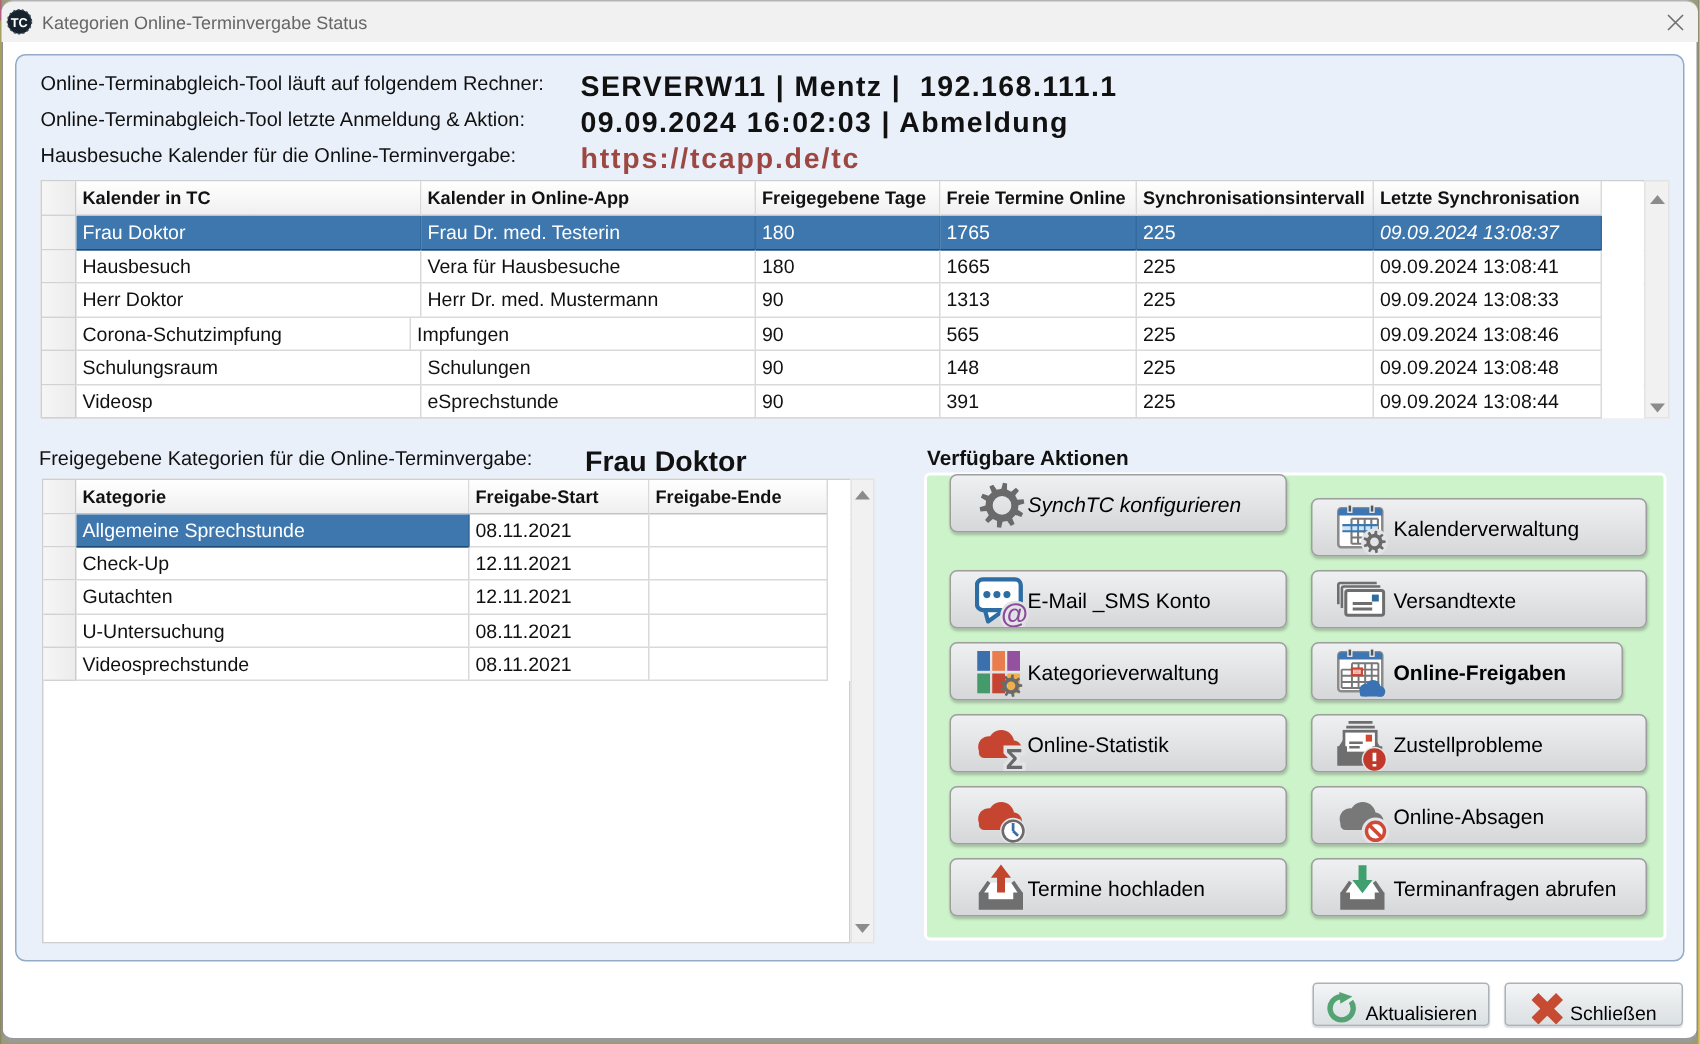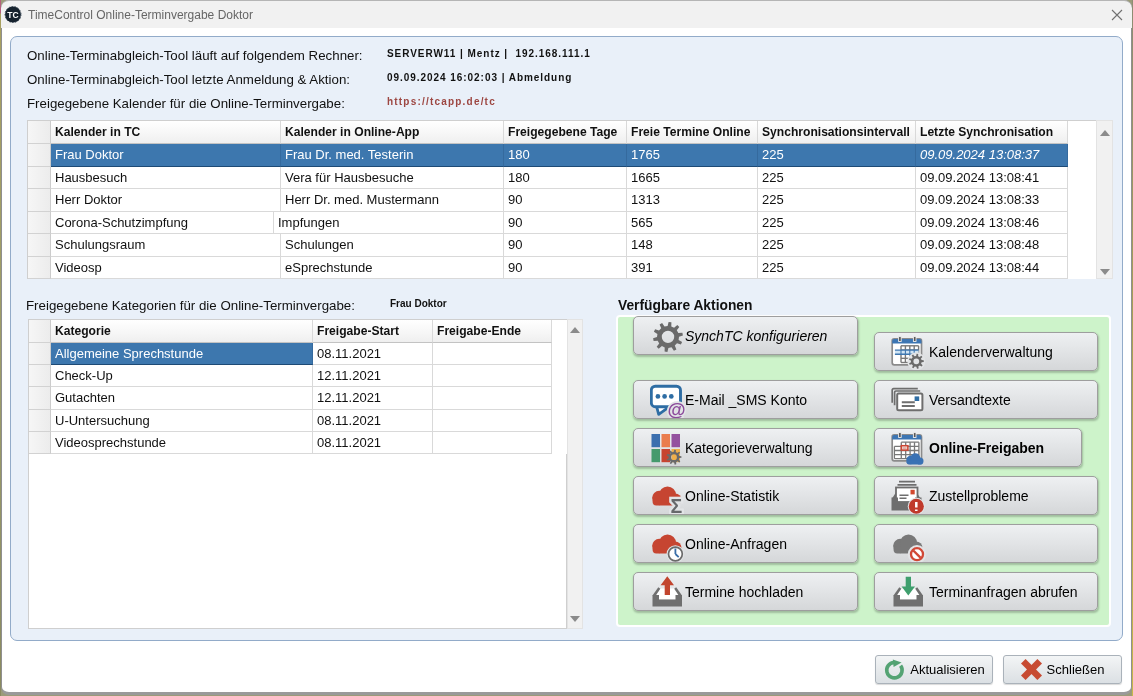--- a/index.html
+++ b/index.html
@@ -10,21 +10,21 @@
          border-radius:8px; }
   #titlebar { position:absolute; left:1px; top:0; width:1131px; height:28px;
               background:#f1f1f1; border-radius:8px 8px 0 0; border-top:1px solid #b5b5b5; }
   #tcicon { position:absolute; left:2px; top:3px; }
   #title { position:absolute; left:27px; top:7px; font-size:12px; color:#666; }
   #closex { position:absolute; left:1108px; top:6px; width:16px; height:16px; }
 
   #panel { position:absolute; left:10px; top:36px; width:1113px; height:605px;
            background:#e9f0f9; border:1px solid #92abc9; border-radius:7px; }
   .lbl { position:absolute; font-size:13.3px; color:#111; white-space:pre; }
-  .val { position:absolute; font-size:10px; font-weight:bold; color:#111; white-space:pre; }
+  .val { position:absolute; font-size:19px; font-weight:bold; color:#111; white-space:pre; }
   .ls1 { letter-spacing:0.95px; }
   .ls2 { letter-spacing:0.95px; }
   #link { color:#9d4742; }
 
   
   .tblwrap { position:absolute; background:#fff; border:1px solid #cfcfcf; }
   .trow { display:flex; }
   .cell { flex:none; border-right:1px solid #d9d9d9; border-bottom:1px solid #d9d9d9;
           font-size:13px; color:#111; padding:0 0 0 4px; display:flex; align-items:center;
           white-space:pre; overflow:hidden; }
@@ -48,48 +48,48 @@
           box-shadow:0.5px 1.5px 2px rgba(0,0,0,0.22); }
   .abtn .ic { position:absolute; left:16px; top:2px; }
   .abtn .tx { position:absolute; left:51px; top:0; height:37px; display:flex; align-items:center;
               font-size:14px; color:#000; white-space:pre; }
   .abtn.rc .tx { left:54px; }
 
   
   .bbtn { position:absolute; top:655px; height:29px; border:1px solid #aab2ba; border-radius:3px;
           background:linear-gradient(#f3f5f6,#e7eaec 50%,#dbe0e4);
           box-shadow:0 1px 1px rgba(0,0,0,0.15);
-          display:flex; align-items:center; justify-content:center; }
+          display:flex; align-items:flex-end; justify-content:center; }
   .bbtn .ic { flex:none; margin-right:5px; }
   .bbtn .tx { flex:none; font-size:13px; color:#000; white-space:pre; }
 </style>
 </head>
 <body>
 <div id="edgeL" style="position:absolute;left:0;top:0;width:1px;height:696px;background:linear-gradient(#b4607c 0px,#b4607c 13px,#a8a060 14px,#9b9b6a 400px,#8a8a60 696px);"></div>
 <div id="edgeR" style="position:absolute;right:0;top:0;width:1px;height:696px;background:linear-gradient(#8c8c74 0px,#b2a64e 400px,#c8b84a 696px);"></div>
 <div id="win"></div>
 <div id="titlebar">
   <svg id="tcicon" width="20" height="21" viewBox="0 0 20 21">
       <circle cx="10" cy="10.5" r="8" fill="#16222e"></circle>
       <circle cx="10" cy="10.5" r="8" fill="none" stroke="#3b4a58" stroke-width="1" stroke-dasharray="1.5,1.5"></circle>
       <text x="4.2" y="13.8" font-family="Liberation Sans, sans-serif" font-size="8.5" font-weight="bold" fill="#fff">TC</text>
     </svg>
-  <div id="title">TimeControl Online-Terminvergabe Doktor</div>
+  <div id="title">Kategorien Online-Terminvergabe Status</div>
   <svg id="closex" viewBox="0 0 16 16">
       <path d="M3 3 L13 13 M13 3 L3 13" stroke="#707070" stroke-width="1.1" fill="none"></path>
     </svg>
 </div>
 
 <div id="panel"></div>
 
 <div class="lbl" style="left:27px; top:48px;">Online-Terminabgleich-Tool läuft auf folgendem Rechner:</div>
 <div class="val ls1" style="left:387px; top:48px;">SERVERW11 | Mentz |&nbsp; 192.168.111.1</div>
 <div class="lbl" style="left:27px; top:72px;">Online-Terminabgleich-Tool letzte Anmeldung &amp; Aktion:</div>
 <div class="val ls2" style="left:387px; top:72px;">09.09.2024 16:02:03 | Abmeldung</div>
-<div class="lbl" style="left:27px; top:96px;">Freigegebene Kalender für die Online-Terminvergabe:</div>
+<div class="lbl" style="left:27px; top:96px;">Hausbesuche Kalender für die Online-Terminvergabe:</div>
 <div class="val" id="link" style="left:387px; top:96px; letter-spacing:1.2px;">https://tcapp.de/tc</div>
 
 <div class="tblwrap" id="t1" style="left:27px; top:120px; width:1069px; height:159px;">
     <div class="trow" style="height: 23px;">
       <div class="cell selcell" style="width: 23px; height: 23px;"></div>
       <div class="cell hcell" style="width: 230px; height: 23px;">Kalender in TC</div>
       <div class="cell hcell" style="width: 223px; height: 23px;">Kalender in Online-App</div>
       <div class="cell hcell" style="width: 123px; height: 23px;">Freigegebene Tage</div>
       <div class="cell hcell" style="width: 131px; height: 23px;">Freie Termine Online</div>
       <div class="cell hcell" style="width: 158px; height: 23px;">Synchronisationsintervall</div>
@@ -328,32 +328,32 @@
     <div class="abtn" style="left:633px; top:524px;">
       <svg class="ic" width="40" height="35" viewBox="0 0 40 35">
         <circle cx="9.3" cy="19" r="7.2" fill="#c64531"></circle>
         <circle cx="17.5" cy="16.2" r="8.6" fill="#c64531"></circle>
         <circle cx="25.3" cy="20.6" r="6.1" fill="#c64531"></circle>
         <rect x="2.6" y="19.2" width="27.5" height="7.2" rx="3.6" fill="#c64531"></rect>
         <circle cx="25.4" cy="27" r="8.8" fill="#e2e4e6"></circle>
         <circle cx="25.4" cy="27" r="6.9" fill="#fff" stroke="#6b6b6b" stroke-width="1.7"></circle>
         <path d="M25.4,27 V21.6 M25.4,27 L28.7,30.2" stroke="#3a6ea8" stroke-width="1.8" fill="none"></path>
       </svg>
-      <div class="tx">Online-Anfragen</div>
     </div>
     <div class="abtn rc" style="left:874px; top:524px; width:224px;">
       <svg class="ic" width="40" height="35" viewBox="0 0 40 35">
         <circle cx="9.3" cy="19" r="7.2" fill="#787878"></circle>
         <circle cx="17.5" cy="16.2" r="8.6" fill="#787878"></circle>
         <circle cx="25.3" cy="20.6" r="6.1" fill="#787878"></circle>
         <rect x="2.6" y="19.2" width="27.5" height="7.2" rx="3.6" fill="#787878"></rect>
         <circle cx="26" cy="27.2" r="9.2" fill="#e2e4e6"></circle>
         <circle cx="26" cy="27.2" r="6" fill="#fff" stroke="#d14836" stroke-width="2.3"></circle>
         <line x1="22.3" y1="23.5" x2="29.7" y2="30.9" stroke="#d14836" stroke-width="2.4"></line>
       </svg>
+      <div class="tx">Online-Absagen</div>
     </div>
     <div class="abtn" style="left:633px; top:572px;">
       <svg class="ic" width="40" height="35" viewBox="0 0 40 35">
         <polygon points="6,20 10.5,13.5 24.5,13.5 29,20 27,24.5 8,24.5" fill="#fff"></polygon>
         <polygon points="2.5,20.5 8.3,12.2 10.3,13.7 5.8,20.5" fill="#6f6f6f"></polygon>
         <polygon points="32,20.5 26.2,12.2 24.2,13.7 28.7,20.5" fill="#6f6f6f"></polygon>
         <path d="M2.5,31.5 V20 H9 V24.5 H25.5 V20 H32 V31.5 Z" fill="#6f6f6f"></path>
         <polygon points="17.3,1.3 24,10.2 20,10.2 20,20 14.7,20 14.7,10.2 10.6,10.2" fill="#c2452e"></polygon>
       </svg>
       <div class="tx">Termine hochladen</div>

